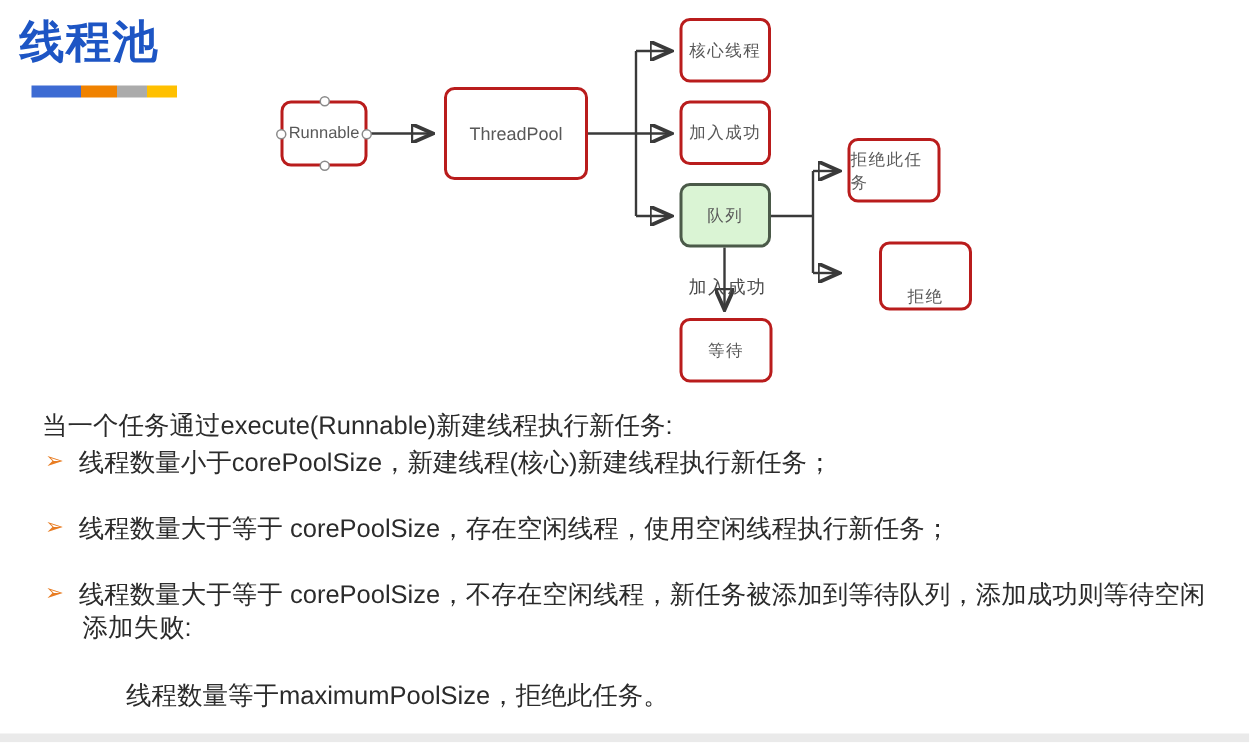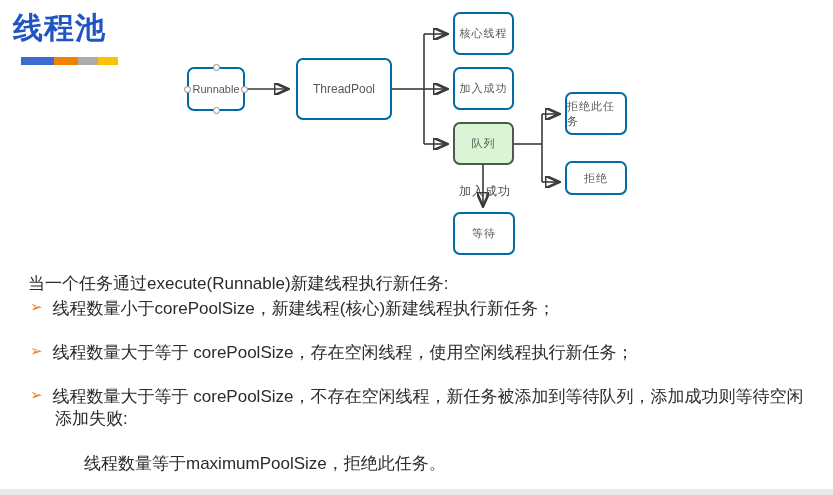--- a/index.html
+++ b/index.html
@@ -15,31 +15,31 @@
     font-size:30px;font-weight:bold;letter-spacing:1px;
   }
   .title-bar{position:absolute;left:21px;top:57px;height:8px;display:flex;}
   .title-bar span{display:block;height:100%;}
   .seg1{width:33px;} .seg2{width:24px;} .seg3{width:20px;} .seg4{width:20px;}
 
   
   .diagram{position:absolute;left:0;top:0;width:680px;height:270px;}
   .node{
     position:absolute;box-sizing:border-box;
-    border:2px solid #0369a1;border-radius:7px;background:#ffffff;
+    border:2px solid #b91c1c;border-radius:7px;background:#ffffff;
     display:flex;align-items:center;justify-content:center;
     font-size:11px;color:#585858;letter-spacing:1px;
   }
   .node-runnable{left:187px;top:67px;width:58px;height:44px;font-size:11px;letter-spacing:0;}
   .node-threadpool{left:296px;top:58px;width:96px;height:62px;font-size:12px;letter-spacing:0;}
   .node-core{left:453px;top:12px;width:61px;height:43px;}
   .node-idle{left:453px;top:67px;width:61px;height:43px;}
   .node-queue{left:453px;top:122px;width:61px;height:43px;border-color:#4b5a49;}
   .node-new{left:565px;top:92px;width:62px;height:43px;}
-  .node-reject{left:565px;top:161px;width:62px;height:34px;}
+  .node-reject{left:586px;top:161px;width:62px;height:46px;align-items:flex-end;}
   .node-wait{left:453px;top:212px;width:62px;height:43px;}
   .handle{
     position:absolute;width:7px;height:7px;border-radius:50%;
     background:#ffffff;border:1.5px solid #8a8a8a;box-sizing:border-box;
   }
   .h-top{left:50%;top:-5px;margin-left:-3.5px;}
   .h-bottom{left:50%;bottom:-5px;margin-left:-3.5px;}
   .h-left{left:-5px;top:50%;margin-top:-3.5px;}
   .h-right{right:-5px;top:50%;margin-top:-3.5px;}
   .connectors{position:absolute;left:0;top:0;pointer-events:none;}

